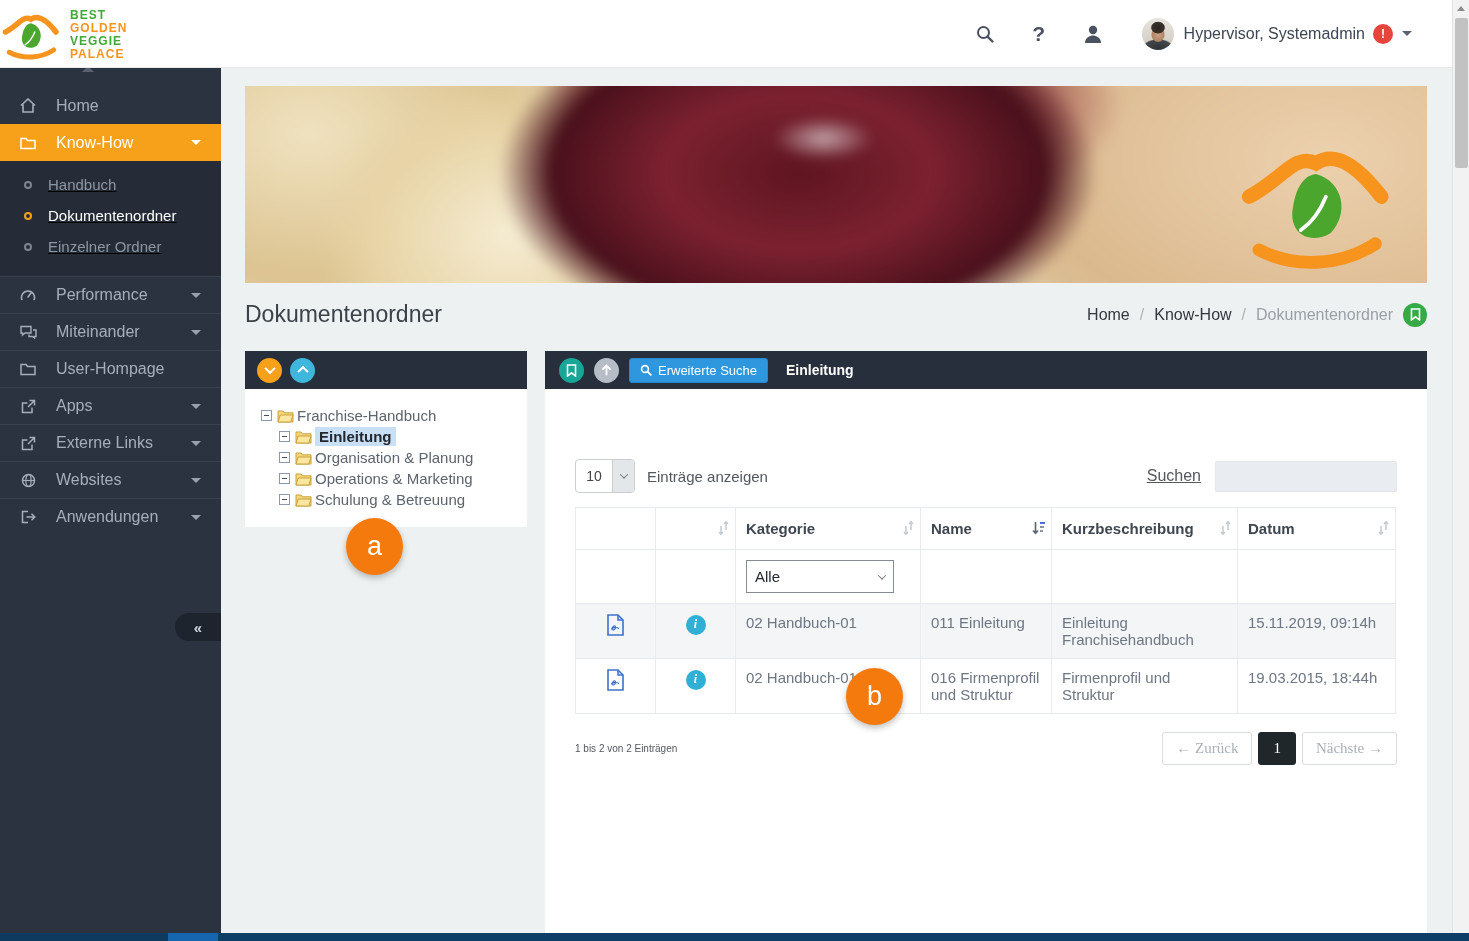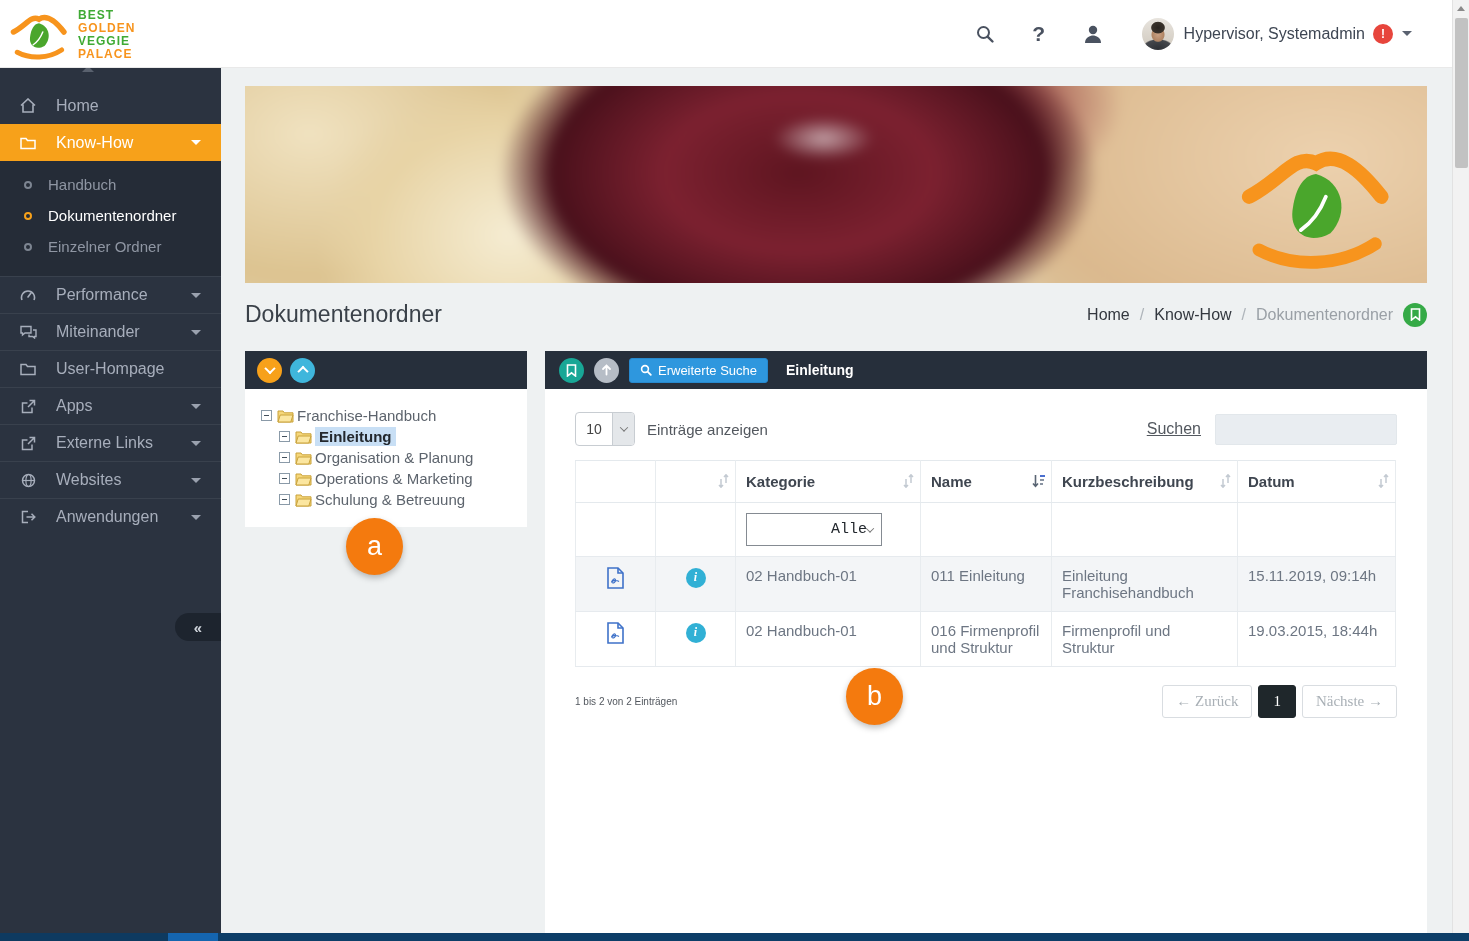--- a/index.html
+++ b/index.html
@@ -4,21 +4,21 @@
 <style>
   * { margin:0; padding:0; box-sizing:border-box; }
   html,body { width:1469px; height:941px; overflow:hidden; }
   body { font-family:"Liberation Sans","DejaVu Sans",sans-serif; background:#eef1f2; position:relative; }
 
   .page { position:absolute; inset:0; width:1469px; height:941px; overflow:hidden; }
 
   
   .topbar { position:absolute; left:0; top:0; width:1452px; height:68px; background:#ffffff; z-index:30;
             display:flex; align-items:center; justify-content:space-between; border-bottom:1px solid #e9e9e9;}
-  .brand { display:flex; align-items:center; gap:10px; padding-left:10px; }
+  .brand { display:flex; align-items:center; gap:10px; padding-left:2px; }
   .brand-logo { width:58px; height:56px; }
   .brand-text { display:flex; flex-direction:column; line-height:13px; padding-top:2px;}
   .brand-text span { font-size:12px; font-weight:bold; letter-spacing:1px; }
   .bt-green { color:#3faa35; }
   .bt-orange { color:#f7941d; }
   .topbar-right { display:flex; align-items:center; gap:0; padding-right:40px; }
   .top-icon { width:54px; height:40px; display:flex; align-items:center; justify-content:center; color:#4a5260; cursor:pointer;}
   .help-glyph { font-size:21px; font-weight:bold; color:#4a5260; }
   .avatar { width:32px; height:32px; border-radius:50%; margin:0 10px 0 22px; overflow:hidden; position:relative;
             background:radial-gradient(14px 12px at 50% 30%, #2a2420 0%, #3a322b 45%, transparent 52%),
@@ -35,21 +35,21 @@
   .scroll-hint { position:absolute; left:82px; top:3px; width:0; height:0;
                  border-left:6px solid transparent; border-right:6px solid transparent; border-bottom:6px solid #59616e; }
   .nav { padding-top:24px; }
   .nav-item { height:37px; display:flex; align-items:center; color:#a7aebb; font-size:16px; cursor:pointer; position:relative;}
   .nav-icon { width:56px; display:flex; justify-content:center; color:#a7aebb; }
   .nav-item .caret { position:absolute; right:20px; width:0; height:0;
                      border-left:5px solid transparent; border-right:5px solid transparent; border-top:5px solid #9aa1ae; }
   .nav-item.active { background:#f7a11a; color:#ffffff; }
   .nav-item.active .nav-icon { color:#ffffff; }
   .nav-item.active .caret { border-top-color:#ffffff; }
-  .submenu { background:#252c37; padding:8px 0 14px 0; }
+  .submenu { background:#252c37; padding:8px 0 14px 0;text-decoration:underline; }
   .sub-item { height:31px; display:flex; align-items:center; color:#8f96a3; font-size:15px; cursor:pointer; }
   .bullet { width:8px; height:8px; border:2px solid #7d8591; border-radius:50%; margin:0 16px 0 24px; }
   .sub-item.active { color:#ffffff; }
   .sub-item.active .bullet { border-color:#f7a11a; }
   .nav-lower .nav-item { border-top:1px solid #39414d; }
   .collapse-pill { position:absolute; right:0; top:550px; width:46px; height:28px; background:#1d242e; color:#cfd4db;
                    border-radius:14px 0 0 14px; display:flex; align-items:center; justify-content:center;
                    font-size:15px; font-weight:bold; cursor:pointer; }
 
   
@@ -106,40 +106,40 @@
   .badge-a { left:101px; top:167px; }
   .badge-b { left:301px; top:317px; }
 
   
   .table-panel { position:relative; flex:1; background:#ffffff; height:582px; }
   .table-panel .panel-head { gap:10px; padding:0 14px; }
   .adv-search { background:#2e97de; border:1px solid #2689cf; color:#fff; font-size:13px; height:25px;
                 display:flex; align-items:center; gap:6px; padding:0 10px; border-radius:3px; cursor:pointer; }
   .panel-title { color:#ffffff; font-size:14px; font-weight:bold; margin-left:8px; }
 
-  .controls { display:flex; align-items:center; justify-content:space-between; padding:23px 30px 14px 30px; }
+  .controls { display:flex; align-items:center; justify-content:space-between; padding:23px 30px 14px 30px;margin-top:47px; }
   .length-ctl { display:flex; align-items:center; gap:12px; font-size:15px; color:#53585f; }
   .fake-select { width:60px; height:34px; border:1px solid #c8cdd2; border-radius:4px; background:#fff; display:flex; cursor:pointer; }
   .fake-select .val { flex:1; display:flex; align-items:center; justify-content:center; font-size:14px; color:#444; }
   .fake-select .car { width:22px; background:#e4e7ea; border-left:1px solid #c8cdd2; border-radius:0 3px 3px 0;
                       display:flex; align-items:center; justify-content:center; }
   .car-glyph { width:6px; height:6px; border-right:1px solid #777; border-bottom:1px solid #777; transform:rotate(45deg) translate(-1px,-1px); }
   .search-ctl { display:flex; align-items:center; gap:14px; font-size:16px; color:#53585f;text-decoration:underline; }
   .search-input { width:182px; height:31px; background:#e9edf1; border:1px solid #e2e7eb; border-radius:2px; outline:none; padding:0 8px; font-size:14px; color:#444; }
 
   table.grid { border-collapse:collapse; table-layout:fixed; width:820px; margin:0 30px; font-size:15px; }
   .grid th { border-top:1px solid #e4e9ed; border-bottom:1px solid #e4e9ed; border-right:1px solid #e8ecef;
              height:42px; text-align:left; padding:0 10px; color:#3f4650; font-size:15px; position:relative; }
   .grid th:first-child, .grid td:first-child { border-left:1px solid #e8ecef; }
   .grid td { border-right:1px solid #e8ecef; border-bottom:1px solid #e6eaee; padding:10px; vertical-align:top; color:#6d7683; }
   .grid tr.filter-row td { height:48px; vertical-align:middle; }
   .grid tr.stripe td { background:#f3f5f7; }
   .sort-ico { position:absolute; right:6px; top:13px; }
-  .filter-select { width:136px; height:33px; border:1px solid #858b92; background:#fff; display:flex; align-items:center;
-                   justify-content:flex-end; padding:0 8px; font-size:15px; color:#23282e; cursor:pointer;font-family:Liberation Mono, monospace; }
+  .filter-select { width:148px; height:33px; border:1px solid #858b92; background:#fff; display:flex; align-items:center;
+                   justify-content:space-between; padding:0 8px; font-size:15px; color:#23282e; cursor:pointer; }
   .cell-center { text-align:center; }
   .info-dot { width:20px; height:20px; border-radius:50%; background:#31b0d5; color:#fff; font-size:12px; font-weight:bold;
               display:inline-flex; align-items:center; justify-content:center; font-family:"Liberation Serif",serif; font-style:italic;}
   .pdf-ico { width:19px; height:22px; display:inline-block; }
 
   .table-footer { display:flex; align-items:center; justify-content:space-between; padding:18px 30px 0 30px; }
   .entries-info { font-size:10px; color:#53585f; }
   .pagination { display:flex; align-items:center; gap:6px;font-family:Liberation Serif, serif; }
   .page-btn { height:33px; padding:0 13px; display:flex; align-items:center; font-size:15px; border-radius:3px; }
   .page-btn.disabled { background:#fff; border:1px solid #d9dde1; color:#a9b0b6; cursor:default; }

